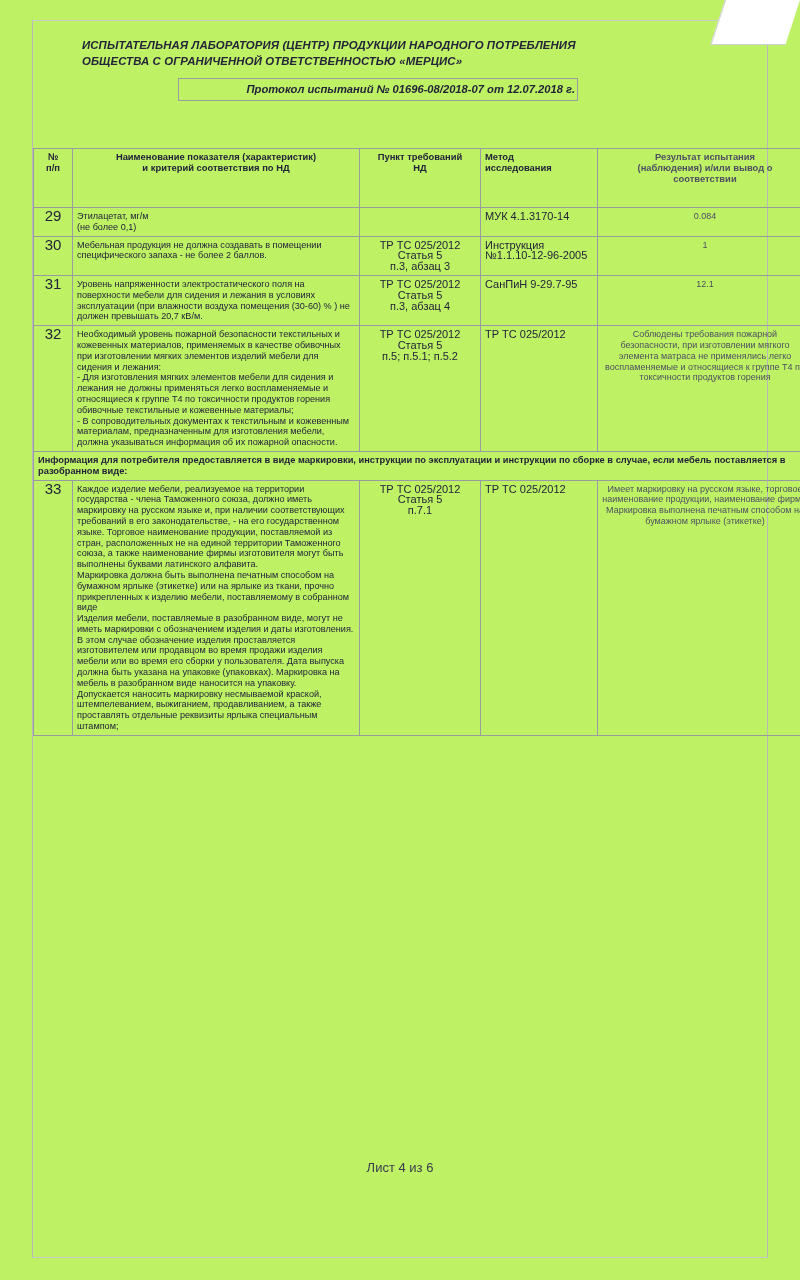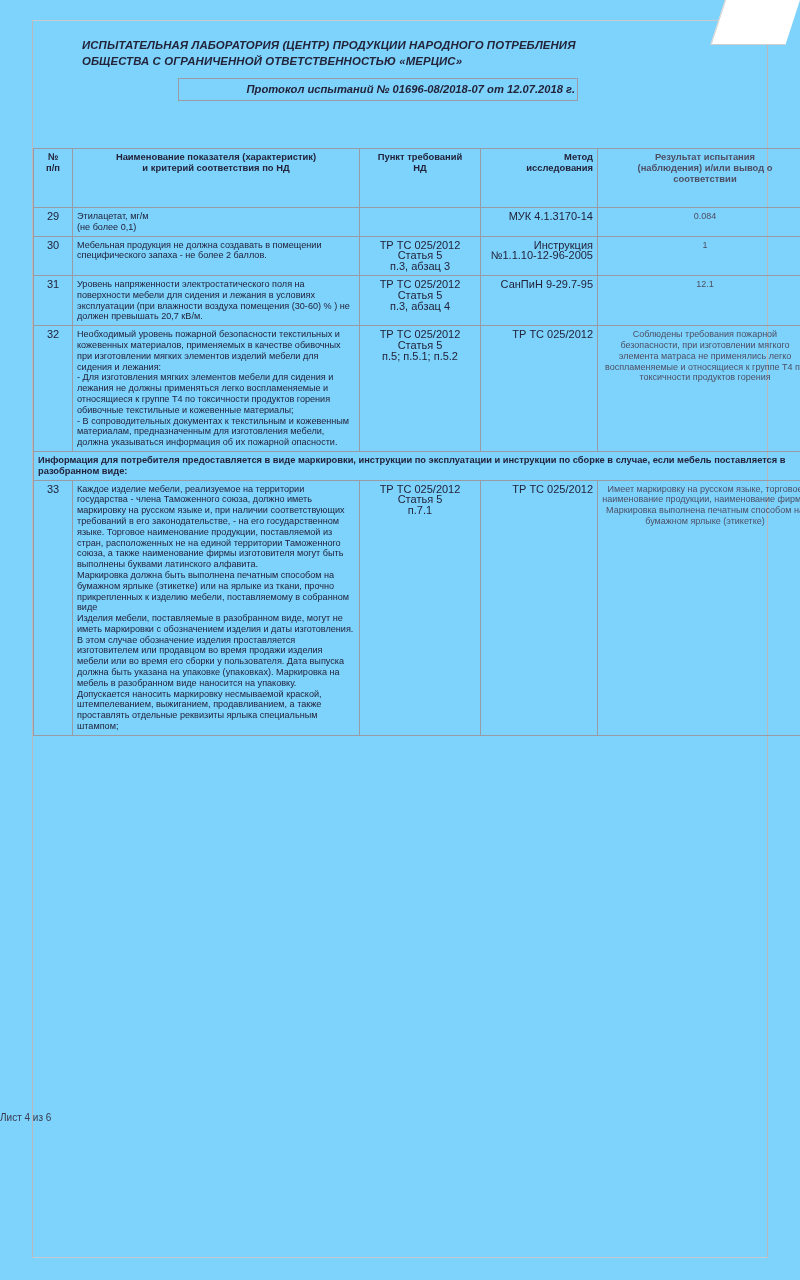--- a/index.html
+++ b/index.html
@@ -11,21 +11,21 @@
     width: 800px;
     height: 1280px;
     position: relative;
     font-family: "Liberation Sans", sans-serif;
     color: #1a1a2e;
     overflow: hidden;
   }
   .page {
     position: absolute;
     inset: 0;
-    background: #7dd3fc;
+    background: #bef264;
   }
   
   .fold {
     position: absolute;
     top: 0;
     right: 0;
     width: 74px;
     height: 44px;
     background: #ffffff;
     border-left: 1px solid #cfcfcf;
@@ -112,44 +112,45 @@
     vertical-align: middle;
     font-weight: bold;
     font-size: 9.4px;
     line-height: 11.5px;
     padding: 6px 3px;
     height: 52px;
   }
   .c-num   { width: 30px;  text-align: center; vertical-align: middle; }
   .c-name  { width: 278px; border-radius: 26px; }
   .c-point { width: 112px; text-align: center; }
-  .c-meth  { width: 108px; text-align: right; }
+  .c-meth  { width: 108px; text-align: left; }
   .c-res   { width: 206px; text-align: center; vertical-align: middle; color: #4e4e63; }
 
-  td.c-num { font-size: 11px; }
+  td.c-num { font-size: 15px; }
   td.c-point, td.c-meth { font-size: 11px; line-height: 11px; }
   td.c-res { font-size: 9.0px; line-height: 11.2px; }
 
   .nowrap-pre { white-space: pre-line; }
 
   .fullrow {
     font-weight: bold;
     font-size: 9.3px;
     line-height: 11.2px;
     padding: 3px 5px;
     text-align: left;
     vertical-align: middle;
   }
 
   .footer {
     position: absolute;
     left: 0;
     right: 0;
-    top: 1112px;
-    font-size: 10px;
+    top: 1160px;
+    text-align: center;
+    font-size: 13px;
     color: #3a3a50;
   }
 </style>
 </head>
 <body>
 
 <div class="page">
   <div class="fold"></div>
   <div class="sheet"></div>
 

